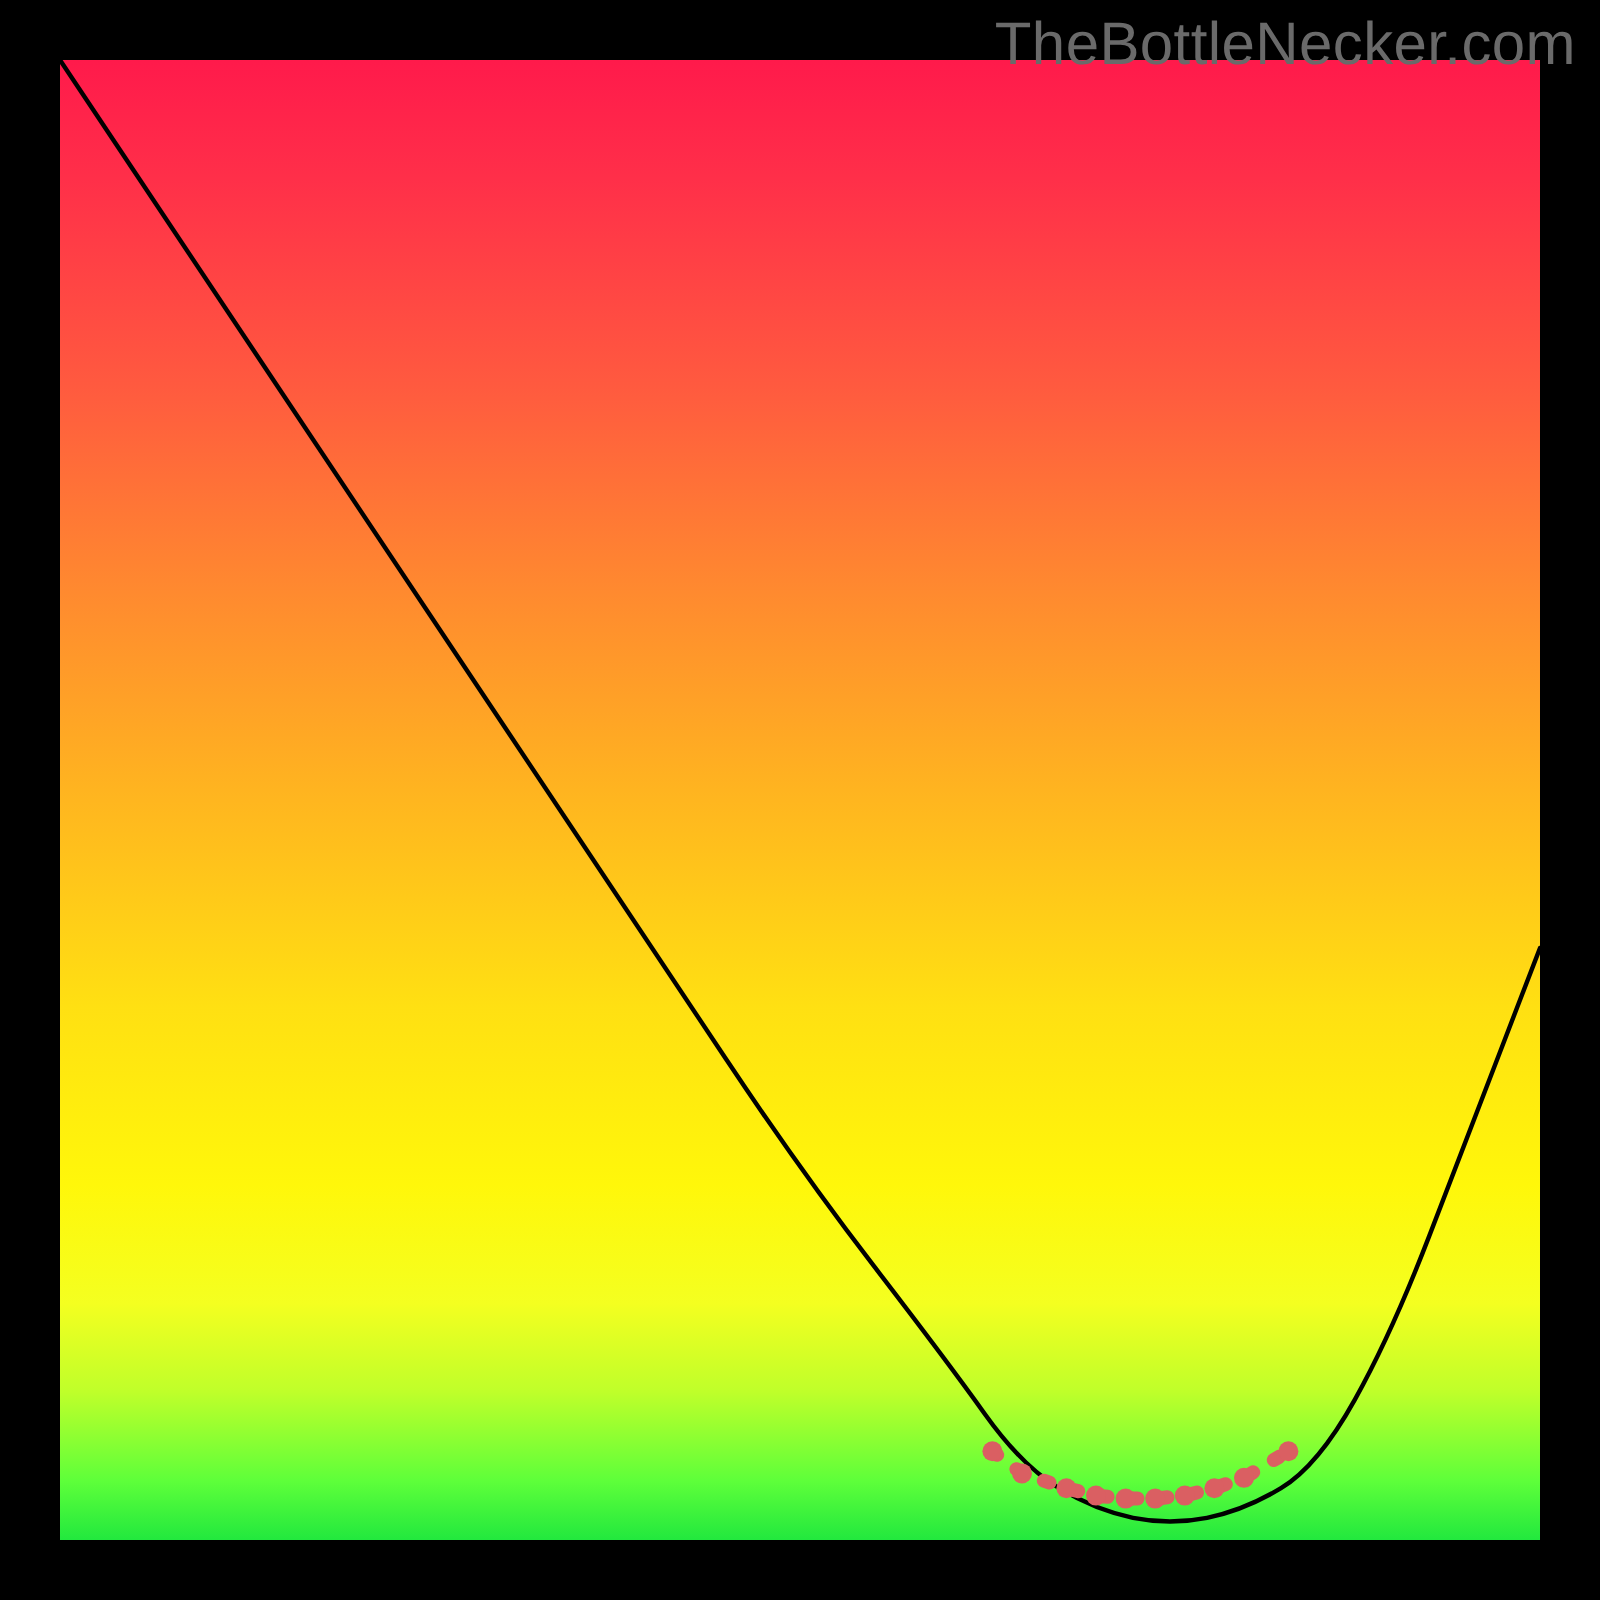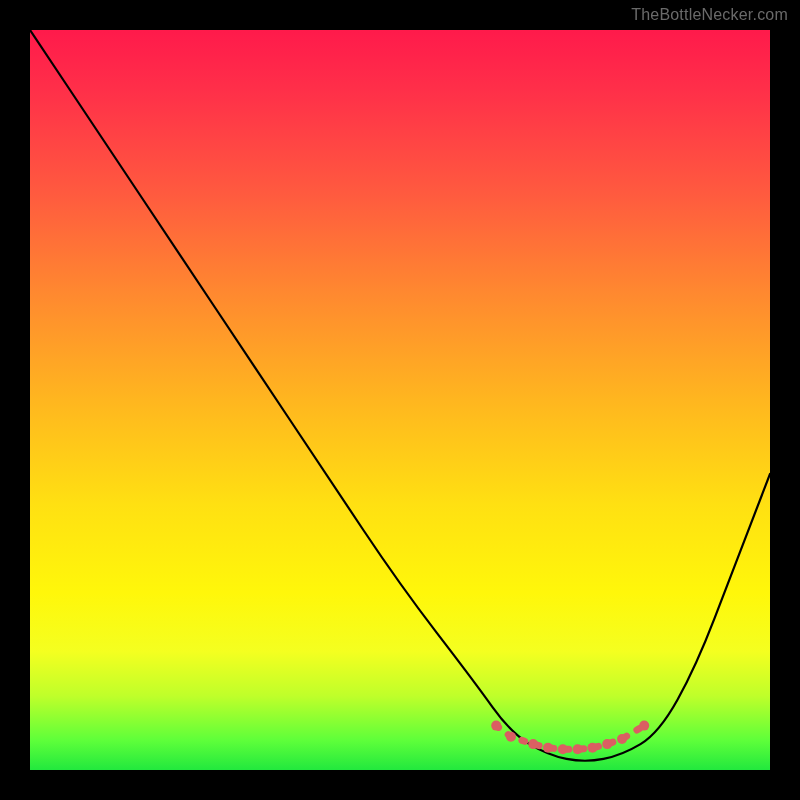--- a/index.html
+++ b/index.html
@@ -15,21 +15,21 @@
     position: relative;
     width: 800px;
     height: 800px;
     background: #000;
   }
   .watermark {
     position: absolute;
     top: 6px;
     right: 12px;
     color: #6a6a6a;
-    font-size: 16px;
+    font-size: 30px;
     font-weight: 500;
     letter-spacing: 0.2px;
     z-index: 5;
   }
   .plot-area {
     position: absolute;
     left: 30px;
     top: 30px;
     width: 740px;
     height: 740px;

